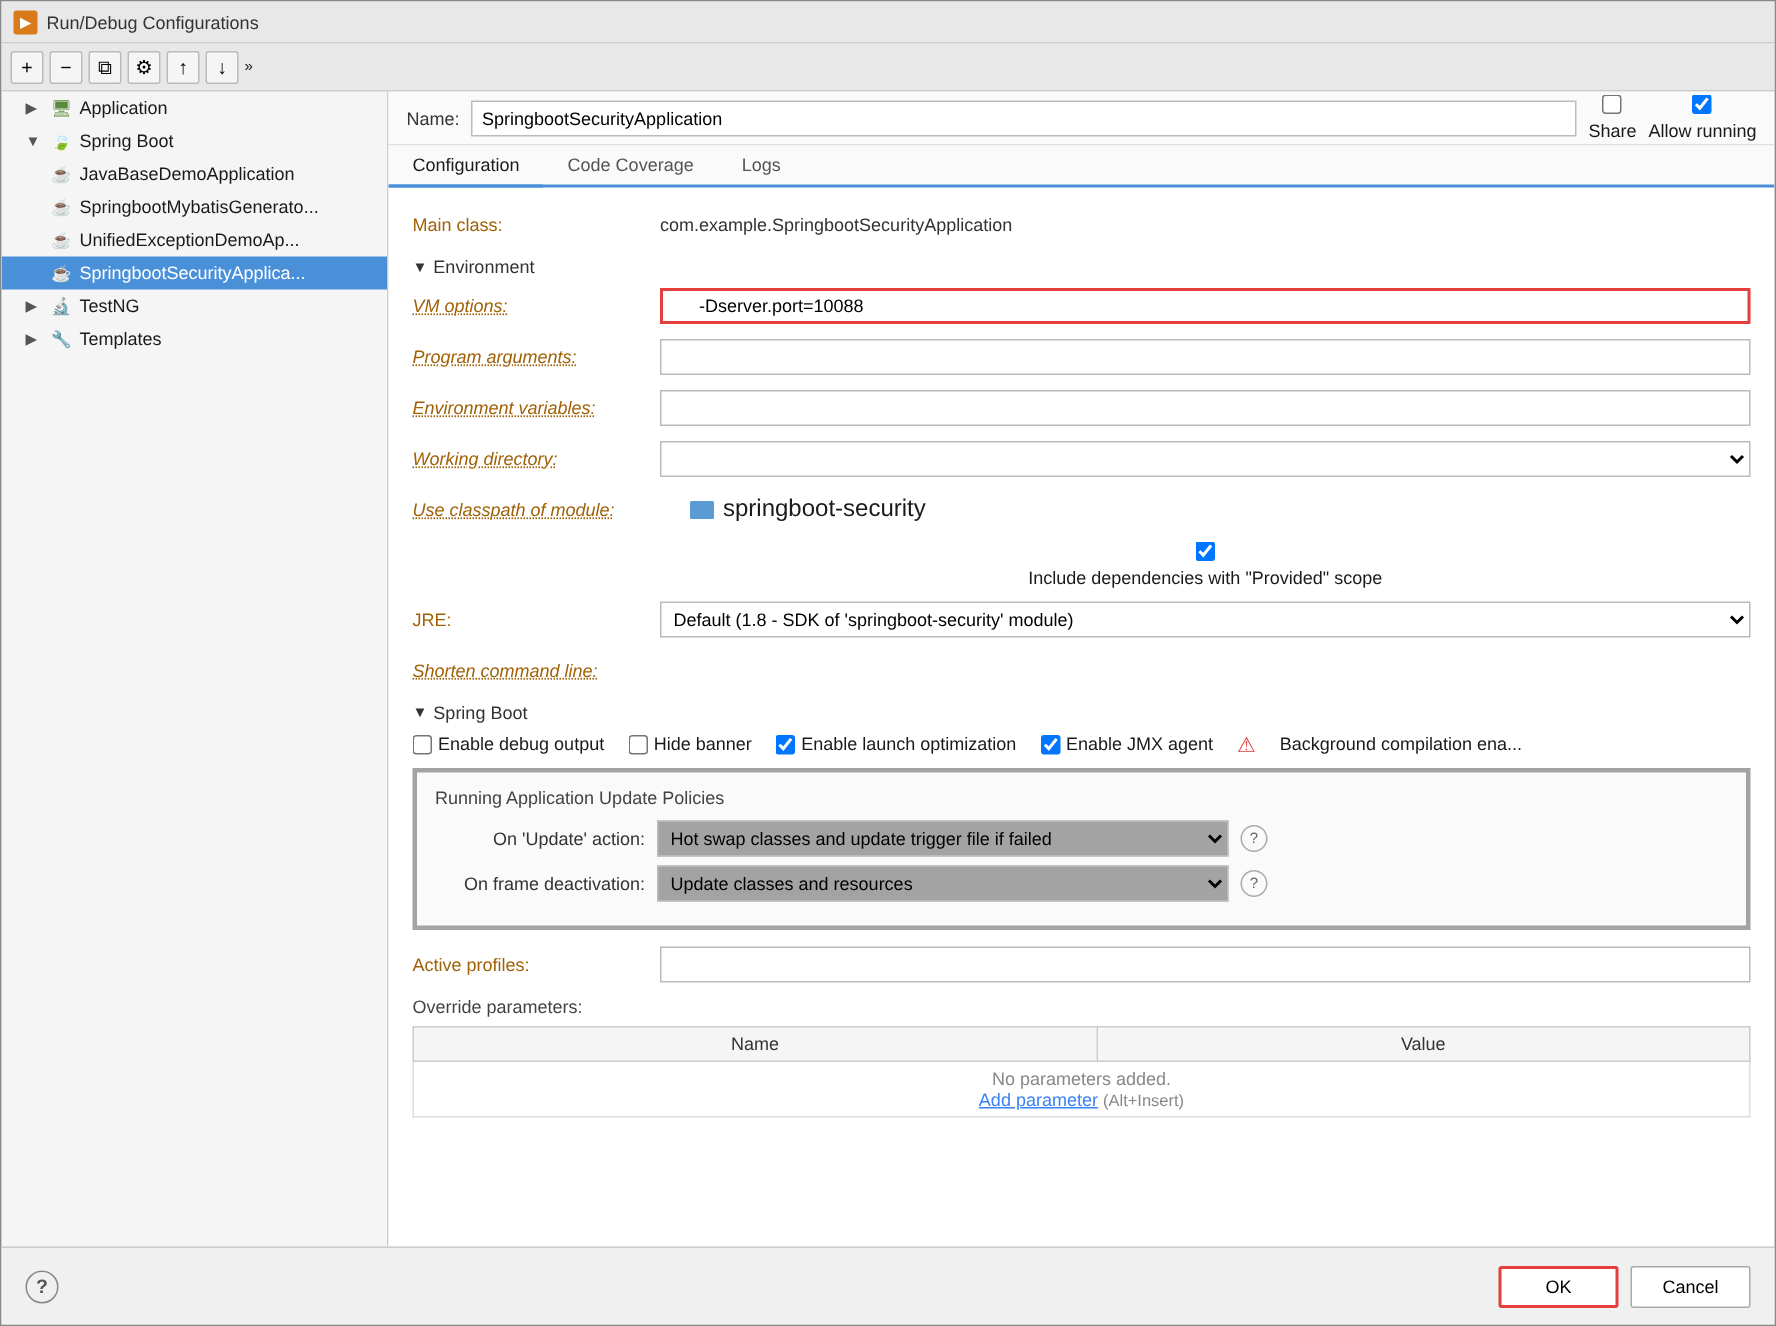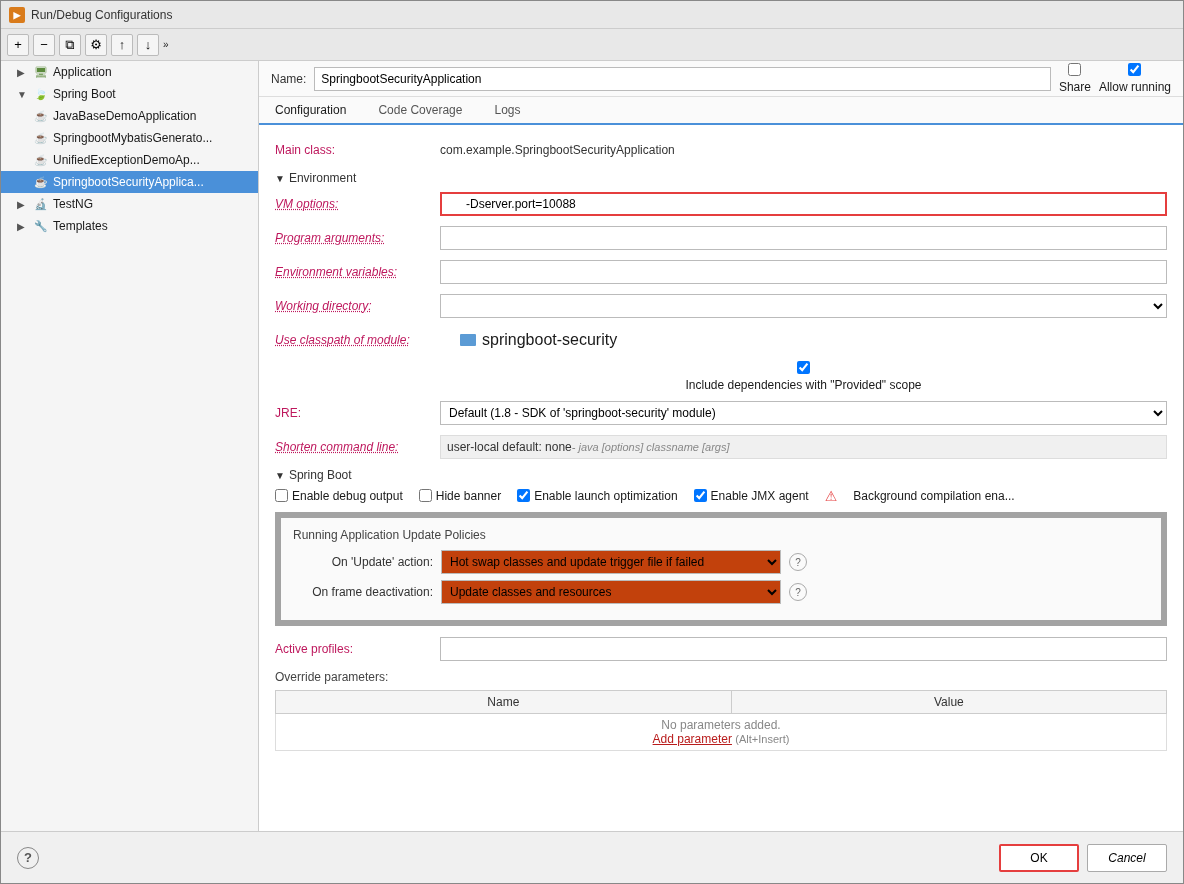--- a/index.html
+++ b/index.html
@@ -33,62 +33,62 @@
     .name-right { display: flex; align-items: center; gap: 8px; margin-left: auto; font-size: 12px; }
     .checkbox-label { display: flex; align-items: center; gap: 4px; cursor: pointer; flex-direction: column; }
 
     .tabs { display: flex; border-bottom: 2px solid #4a90d9; background: #fafafa; }
     .tab { padding: 6px 16px; cursor: pointer; font-size: 12px; color: #555; border-bottom: 2px solid transparent; margin-bottom: -2px; }
     .tab.active { color: #1a1a1a; border-bottom: 2px solid #4a90d9; font-weight: 500; }
 
     .config-content { flex: 1; overflow-y: auto; padding: 12px 16px; }
 
     .form-row { display: flex; align-items: center; margin-bottom: 8px; min-height: 26px; }
-    .form-label { width: 165px; font-size: 12px; color: #be185d; flex-shrink: 0; }
+    .form-label { width: 165px; font-size: 12px; color: #a16207; flex-shrink: 0; }
     .form-label.underline { text-decoration: underline; text-decoration-style: dotted; font-style: italic; }
     .form-field { flex: 1; }
 
     .text-input { width: 100%; height: 24px; border: 1px solid #bbb; padding: 0 24px; font-size: 12px; background: white; }
     .text-input.highlighted { border: 2px solid #e53e3e; background: white; }
     .select-input { width: 100%; height: 24px; border: 1px solid #bbb; padding: 0 4px; font-size: 12px; background: white; cursor: pointer; }
 
     .section-header { display: flex; align-items: center; gap: 4px; margin: 8px 0 6px 0; font-size: 12px; color: #333; }
     .section-arrow { font-size: 10px; cursor: pointer; }
     .classpath-value { display: flex; align-items: center; gap: 4px; font-size: 16px; margin-left: 20px; }
     .module-icon { width: 16px; height: 12px; background: #5b9bd5; border-radius: 1px; margin-right: 2px; display: inline-block; }
     .shorten-value { flex: 1; height: 24px; background: #f0f0f0; border: 1px solid #ddd; padding: 0 6px; font-size: 12px; display: flex; align-items: center; color: #333; }
     .shorten-hint { color: #888; font-style: normal; }
 
     .spring-boot-section { margin-top: 6px; }
     .spring-checkboxes { display: flex; align-items: center; gap: 16px; flex-wrap: wrap; margin-bottom: 8px; }
-    .spring-checkbox-item { display: flex; align-items: flex-start; gap: 4px; font-size: 12px; cursor: pointer; }
-
-    .update-policies { border: 6px solid #a3a3a3; padding: 10px 12px; margin-bottom: 10px; background: #fafafa; }
+    .spring-checkbox-item { display: flex; align-items: flex-end; gap: 4px; font-size: 12px; cursor: pointer; }
+
+    .update-policies { border: 3px solid #a3a3a3; padding: 10px 12px; margin-bottom: 10px; background: #fafafa; }
     .update-title { font-size: 12px; color: #444; margin-bottom: 8px; font-weight: 500; }
     .update-row { display: flex; align-items: center; margin-bottom: 6px; gap: 8px; }
     .update-label { width: 140px; font-size: 12px; color: #333; flex-shrink: 0; text-align: right; }
-    .update-select { width: 340px; height: 24px; border: 1px solid #bbb; padding: 0 4px; font-size: 12px; background: #c2410c; cursor: pointer; }
+    .update-select { width: 381px; height: 24px; border: 1px solid #bbb; padding: 0 4px; font-size: 12px; background: #a3a3a3; cursor: pointer; }
     .help-icon { width: 18px; height: 18px; border-radius: 50%; border: 1px solid #aaa; display: flex; align-items: center; justify-content: center; font-size: 10px; color: #666; cursor: pointer; }
 
     .profiles-row { display: flex; align-items: center; margin-bottom: 8px; }
     .override-title { font-size: 12px; color: #444; margin-bottom: 6px; font-weight: 500; }
 
     .params-table { width: 100%; border-collapse: collapse; border: 1px solid #ccc; }
     .params-table th { background: #f5f5f5; border: 1px solid #ccc; padding: 4px 8px; font-size: 12px; font-weight: 500; text-align: center; color: #333; }
     .params-table td { border: 1px solid #ddd; padding: 4px 8px; font-size: 12px; }
     .params-empty { text-align: center; padding: 20px; color: #888; font-size: 12px; }
-    .add-param-link { color: #b91c1c; text-decoration: underline; cursor: pointer; font-size: 12px; }
+    .add-param-link { color: #3b82f6; text-decoration: underline; cursor: pointer; font-size: 12px; }
     .add-param-shortcut { color: #888; font-size: 11px; }
 
     .bottom-bar { height: 52px; background: #f0f0f0; border-top: 1px solid #ccc; display: flex; align-items: center; justify-content: space-between; padding: 0 16px; }
     .bottom-left { display: flex; align-items: center; }
     .help-circle { width: 22px; height: 22px; border-radius: 50%; border: 1px solid #888; display: flex; align-items: center; justify-content: center; font-size: 13px; color: #555; cursor: pointer; font-weight: bold; }
     .bottom-right { display: flex; gap: 8px; }
     .btn-ok { height: 28px; min-width: 80px; background: white; border: 2px solid #e53e3e; padding: 0 20px; font-size: 12px; cursor: pointer; border-radius: 2px; }
-    .btn-cancel { height: 28px; min-width: 80px; background: white; border: 1px solid #aaa; padding: 0 10px; font-size: 12px; cursor: pointer; border-radius: 2px; font-style: italic; }
+    .btn-cancel { height: 28px; min-width: 80px; background: white; border: 1px solid #aaa; padding: 0 10px; font-size: 12px; cursor: pointer; border-radius: 2px; }
 
     .warning-icon { color: #e53e3e; font-size: 14px; }
     .info-text { color: #888; font-style: italic; font-size: 11px; }
   </style>
 </head>
 <body>
 
 <div class="window">
 
   <div class="title-bar">
@@ -239,26 +239,20 @@
           <div class="form-label">JRE:</div>
           <div class="form-field">
             <select class="select-input">
               <option>Default (1.8 - SDK of 'springboot-security' module)</option>
             </select>
           </div>
         </div>
 
         <div class="form-row">
           <div class="form-label underline">Shorten command line:</div>
-          <div class="form-field">
-            <div class="shorten-value">
-              <span>user-local default: none</span>
-              <span class="shorten-hint info-text"> - java [options] classname [args]</span>
-            </div>
-          </div>
         </div>
 
         <div class="section-header spring-boot-section">
           <span class="section-arrow">▼</span>
           <span>Spring Boot</span>
         </div>
 
         <div class="spring-checkboxes">
           <label class="spring-checkbox-item">
             <input type="checkbox" style="">

